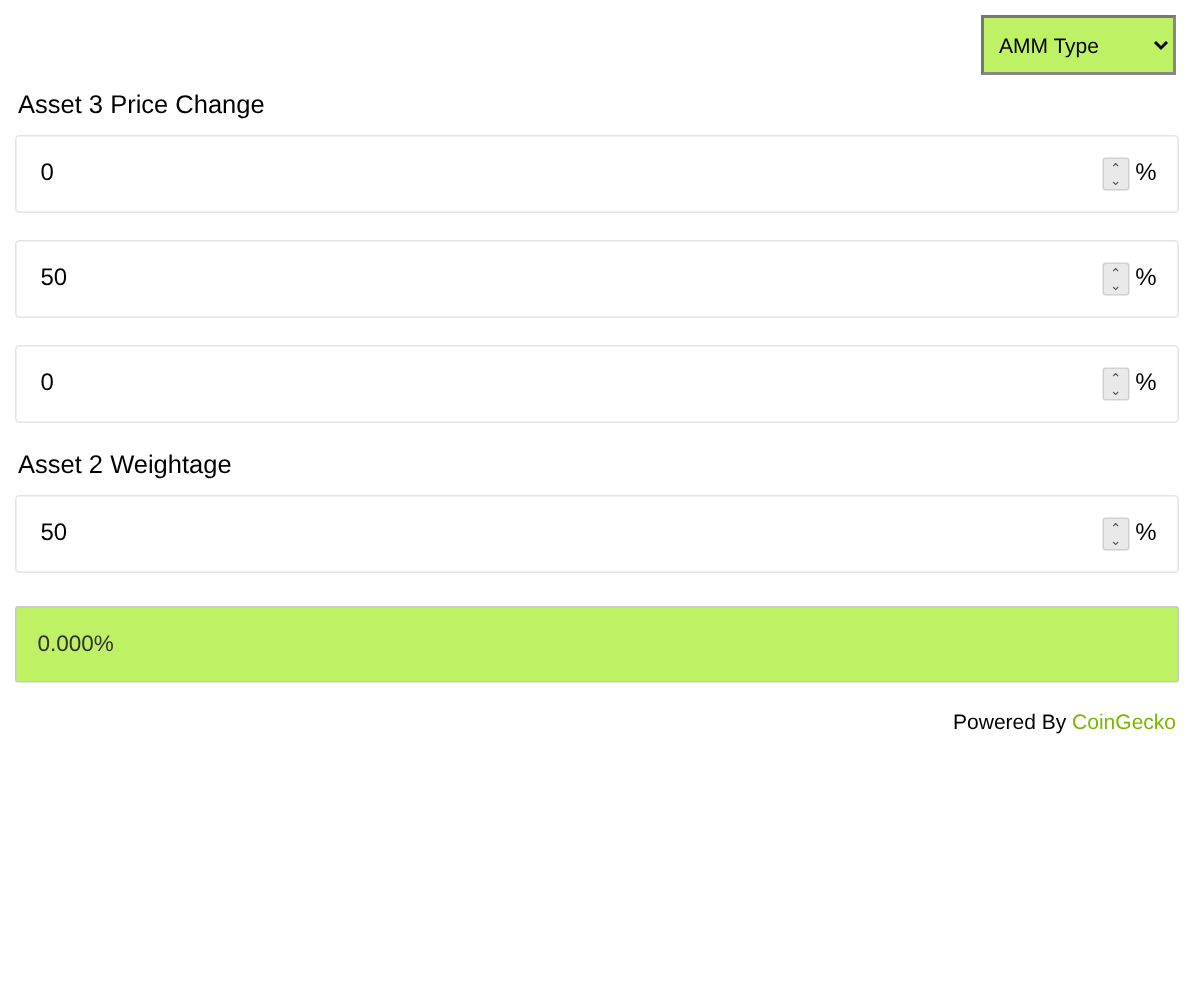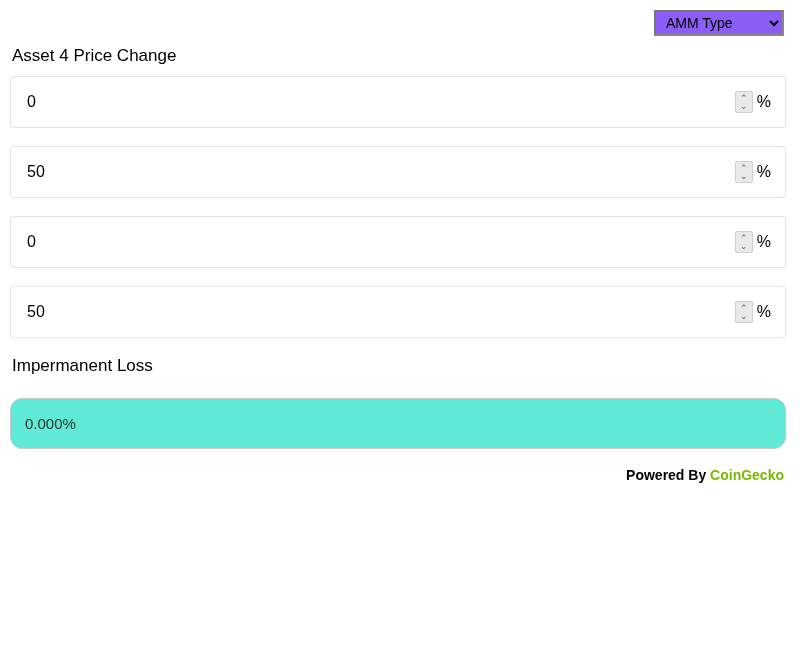--- a/index.html
+++ b/index.html
@@ -18,26 +18,26 @@
     width: 800px;
   }
   .top-row {
     display: flex;
     justify-content: flex-end;
     margin-bottom: 10px;
     padding-right: 2px;
   }
   .amm-select {
     width: 130px;
-    height: 26px;
+    height: 40px;
     font-size: 14px;
     border: 2px solid #888;
     border-top-color: #777;
     border-left-color: #777;
-    background: #8b5cf6;
+    background: #bef264;
     padding: 1px 2px 1px 6px;
     font-family: Arial, Helvetica, sans-serif;
   }
   .field-group {
     margin-bottom: 18px;
   }
   .field-label {
     font-size: 17px;
     margin-bottom: 10px;
     margin-left: 2px;
@@ -77,53 +77,52 @@
     line-height: 8px;
     color: #555;
     cursor: pointer;
     user-select: none;
   }
   .unit {
     font-size: 16px;
     color: #000;
   }
   .result-box {
-    background: #5eead4;
+    background: #bef264;
     border: 1px solid #c9c9c9;
-    border-radius: 12px;
+    border-radius: 2px;
     padding: 16px 14px;
     font-size: 15px;
     color: #333;
     margin-top: 22px;
   }
   .footer {
     text-align: right;
     font-size: 14px;
     margin-top: 10px;
     padding-right: 2px;
-    font-weight: bold;
   }
   .footer a {
     color: #77b900;
     text-decoration: none;
   }
 </style>
 </head>
 <body>
 
 <div class="container">
 
   <div class="top-row">
     <select class="amm-select">
       <option>AMM Type</option>
     </select>
   </div>
 
   <div class="field-group">
-    <div class="field-label">Asset 4 Price Change</div>
+    <div class="field-label">Asset 3 Price Change</div>
     <div class="input-row">
       <input class="num" type="text" value="0" style="">
       <div class="stepper">
         <div class="up">⌃</div>
         <div class="down">⌄</div>
       </div>
       <span class="unit">%</span>
     </div>
   </div>
 
@@ -143,32 +142,32 @@
       <input class="num" type="text" value="0" style="">
       <div class="stepper">
         <div class="up">⌃</div>
         <div class="down">⌄</div>
       </div>
       <span class="unit">%</span>
     </div>
   </div>
 
   <div class="field-group">
+    <div class="field-label">Asset 2 Weightage</div>
     <div class="input-row">
       <input class="num" type="text" value="50" style="">
       <div class="stepper">
         <div class="up">⌃</div>
         <div class="down">⌄</div>
       </div>
       <span class="unit">%</span>
     </div>
   </div>
 
   <div class="field-group">
-    <div class="field-label">Impermanent Loss</div>
     <div class="result-box">0.000%</div>
   </div>
 
   <div class="footer">
     <span>Powered By </span><a href="#">CoinGecko</a>
   </div>
 
 </div>
 
 </body></html>

